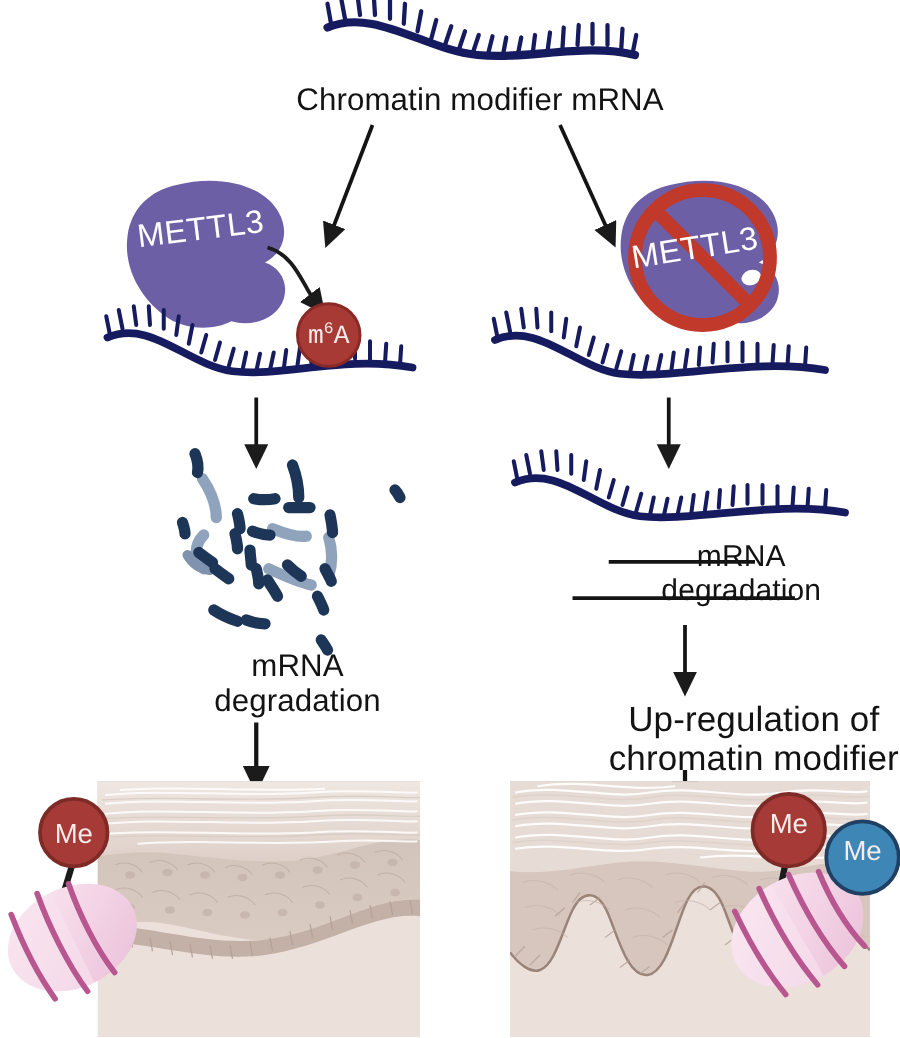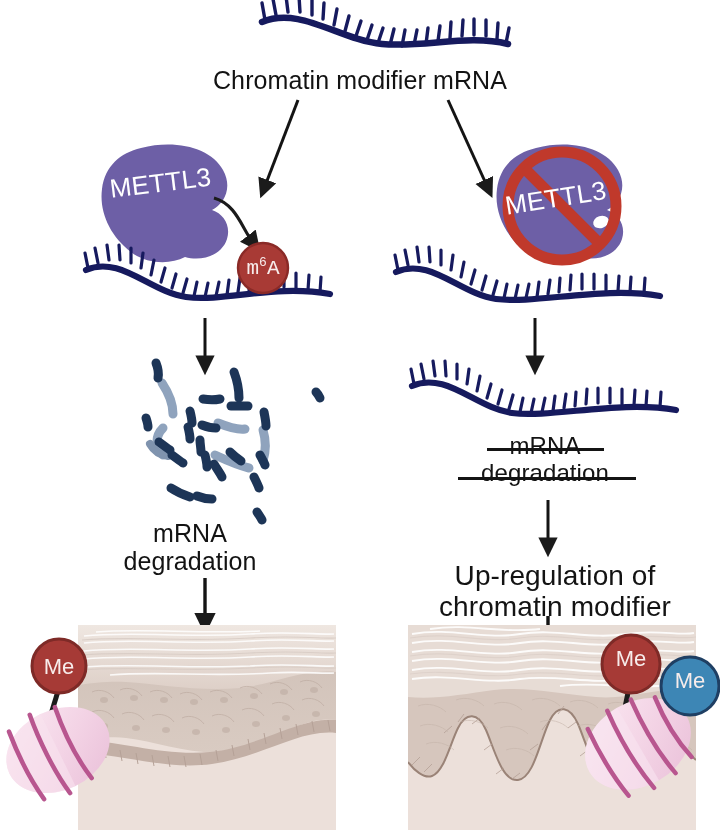--- a/index.html
+++ b/index.html
@@ -4,21 +4,21 @@
 <style>
   html,body{margin:0;padding:0;background:#ffffff;}
   body{
     width:720px;height:830px;position:relative;overflow:hidden;
     font-family:"Liberation Sans", sans-serif;
     color:#141414;
   }
   .stage{position:absolute;inset:0;}
   .txt{
     position:absolute;text-align:center;line-height:1.12;
-    color:#131313;letter-spacing:.1px;white-space:pre;
+    color:#131313;letter-spacing:.1px;white-space:pre;padding-left:48px;
   }
   #title-label{font-size:25px;left:0;right:0;top:66px;}
   #left-degradation-label{font-size:25px;left:80px;width:220px;top:519px;}
   #right-no-degradation-label{font-size:24px;left:430px;width:230px;top:433px;}
   #right-upregulation-label{font-size:28px;left:395px;width:320px;top:560px;}
 
   .strike-line{position:absolute;background:#141414;height:2.6px;}
 
   svg.layer{position:absolute;left:0;top:0;width:720px;height:830px;overflow:visible;}
 

